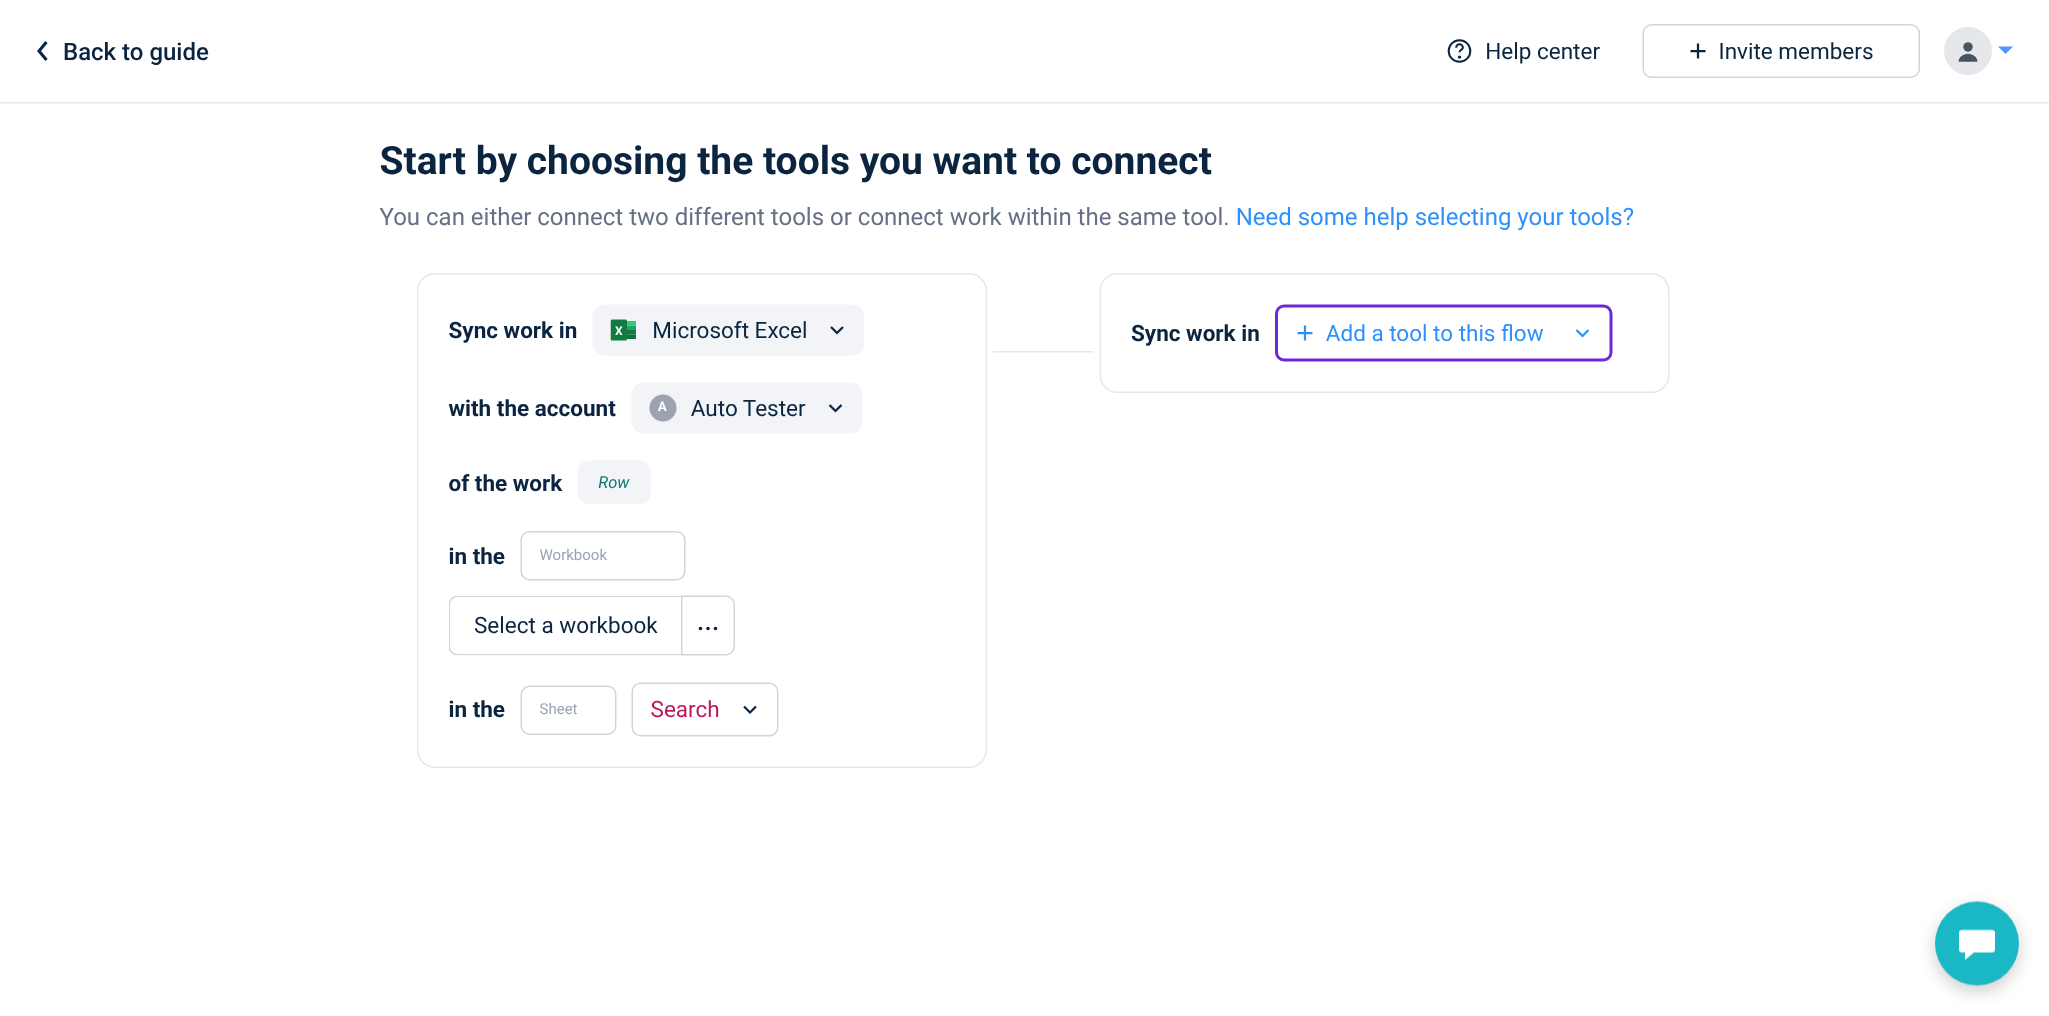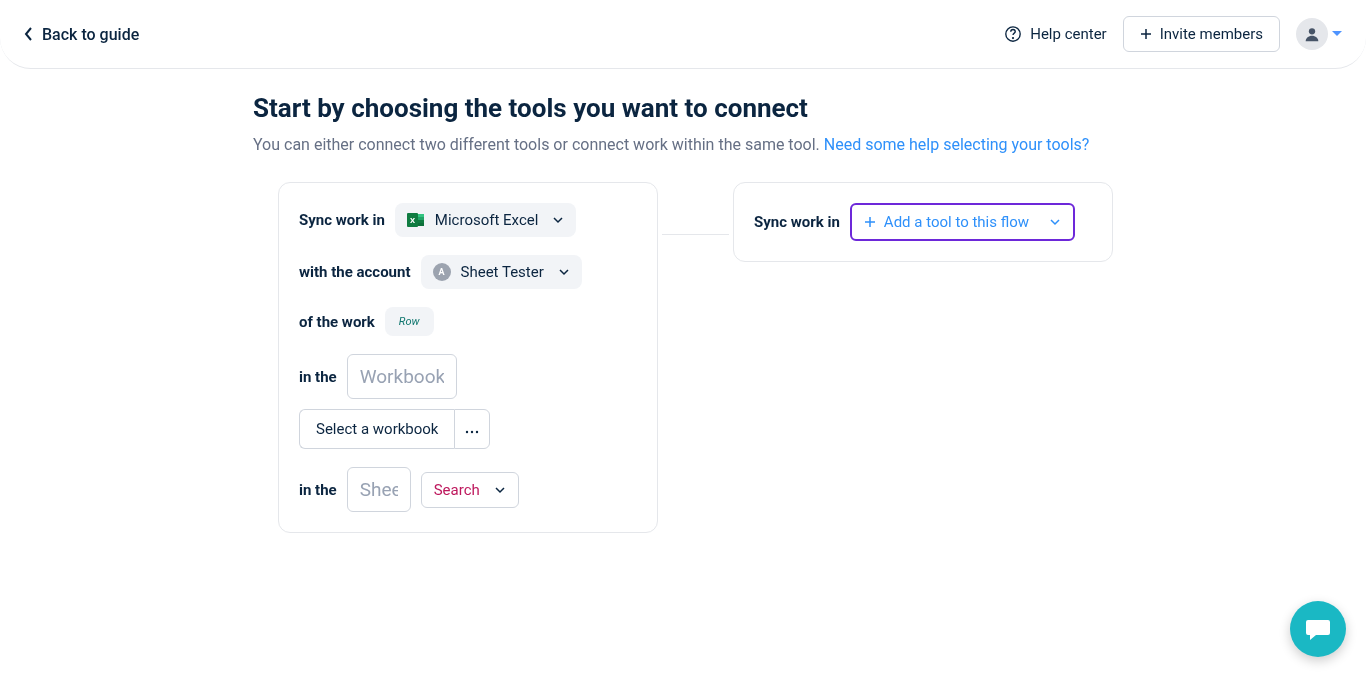--- a/index.html
+++ b/index.html
@@ -12,21 +12,20 @@
       background: #fff;
       color: #0b2540;
       font-size: 14px;
     }
     .header {
       display: flex;
       align-items: center;
       justify-content: space-between;
       padding: 16px 24px;
       border-bottom: 1px solid #e5e7eb;
-      border-radius: 31px;
     }
     .back-link {
       display: flex;
       align-items: center;
       gap: 8px;
       color: #0b2540;
       font-size: 16px;
       font-weight: 500;
       cursor: pointer;
     }
@@ -51,24 +50,25 @@
       width: 18px;
       height: 18px;
     }
     .invite-btn {
       display: flex;
       align-items: center;
       gap: 8px;
       border: 1px solid #d0d5dd;
       border-radius: 6px;
       background: #fff;
-      padding: 8px 16px;
-      font-size: 15px;
-      color: #0b2540;
-      cursor: pointer;
+      padding: 8px 30px;
+      font-size: 15px;
+      color: #0b2540;
+      cursor: pointer;
+      margin-left: 12px;
     }
     .plus-icon {
       width: 12px;
       height: 12px;
     }
     .avatar-wrap {
       display: flex;
       align-items: center;
       gap: 4px;
     }
@@ -178,21 +178,21 @@
     }
     .chevron-down {
       width: 12px;
       height: 12px;
       margin-left: 4px;
     }
     .text-input {
       border: 1px solid #d0d5dd;
       border-radius: 6px;
       padding: 10px 12px;
-      font-size: 19px;
+      font-size: 10px;
       color: #0b2540;
       width: 110px;
       background: #fff;
     }
     .text-input::placeholder {
       color: #98a2b3;
     }
     .select-group {
       display: flex;
       align-items: stretch;
@@ -346,21 +346,21 @@
           <svg class="chevron-down" viewBox="0 0 12 12" fill="none" stroke="#0b2540" stroke-width="1.5">
               <path d="M2 4l4 4 4-4"></path>
             </svg>
         </div>
       </div>
 
       <div class="row">
         <span class="row-label">with the account</span>
         <div class="pill">
           <div class="account-icon">A</div>
-          <span>Sheet Tester</span>
+          <span>Auto Tester</span>
           <svg class="chevron-down" viewBox="0 0 12 12" fill="none" stroke="#0b2540" stroke-width="1.5">
               <path d="M2 4l4 4 4-4"></path>
             </svg>
         </div>
       </div>
 
       <div class="row">
         <span class="row-label">of the work</span>
         <span class="pill-static">Row</span>
       </div>

